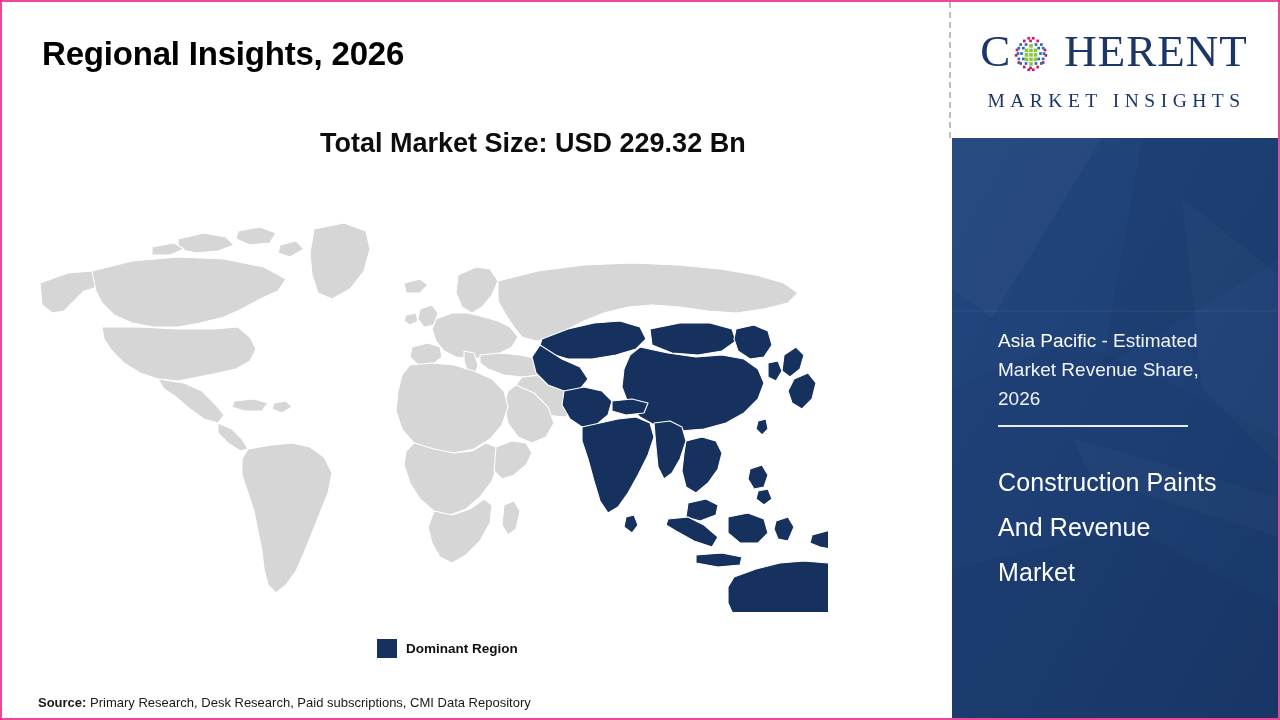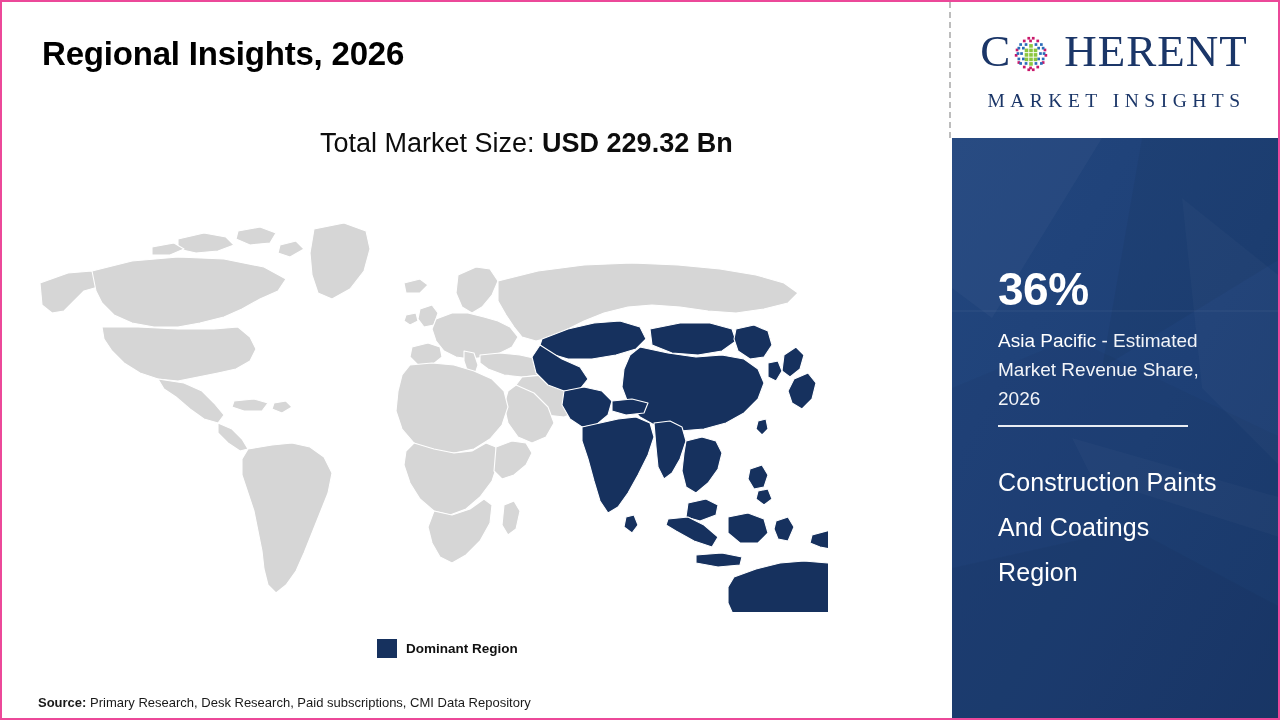--- a/index.html
+++ b/index.html
@@ -33,21 +33,21 @@
     white-space: nowrap;
   }
   #market-size-line {
     position: absolute;
     left: 318px;
     top: 126px;
     font-size: 27px;
     color: #0d0d0d;
     white-space: nowrap;
   }
-  #market-size-line .label { font-weight: normal; }
+  #market-size-line .label { font-weight: bold; }
   #market-size-line .value { font-weight: bold; }
 
   
   #map-wrap {
     position: absolute;
     left: 26px;
     top: 185px;
     width: 800px;
     height: 425px;
   }
@@ -412,22 +412,21 @@
         <path d="M0 0 L150 0 L40 180 L0 150 Z" fill="#ffffff" opacity="0.030"></path>
         <path d="M190 0 L330 0 L330 120 L150 230 Z" fill="#000000" opacity="0.045"></path>
         <path d="M0 250 L120 200 L330 300 L330 584 L0 584 Z" fill="#000000" opacity="0.030"></path>
         <path d="M230 60 L330 140 L330 330 L250 250 Z" fill="#ffffff" opacity="0.025"></path>
         <path d="M0 430 L180 390 L330 470 L330 584 L0 584 Z" fill="#000000" opacity="0.035"></path>
         <path d="M120 300 L330 360 L330 400 L140 340 Z" fill="#ffffff" opacity="0.022"></path>
         <rect x="0" y="172" width="330" height="2" fill="#ffffff" opacity="0.035"></rect>
       </svg>
     </div>
     <div id="panel-content">
-      <div id="stat-value">36%</div>
       <div id="stat-desc">
         <span class="region">Asia Pacific</span><span> - Estimated Market Revenue Share, 2026</span>
       </div>
       <div id="panel-rule"></div>
-      <div id="market-name">Construction Paints And Coatings Region</div>
+      <div id="market-name">Construction Paints And Revenue Market</div>
     </div>
   </div>
 
 </div>
 
 </body></html>

